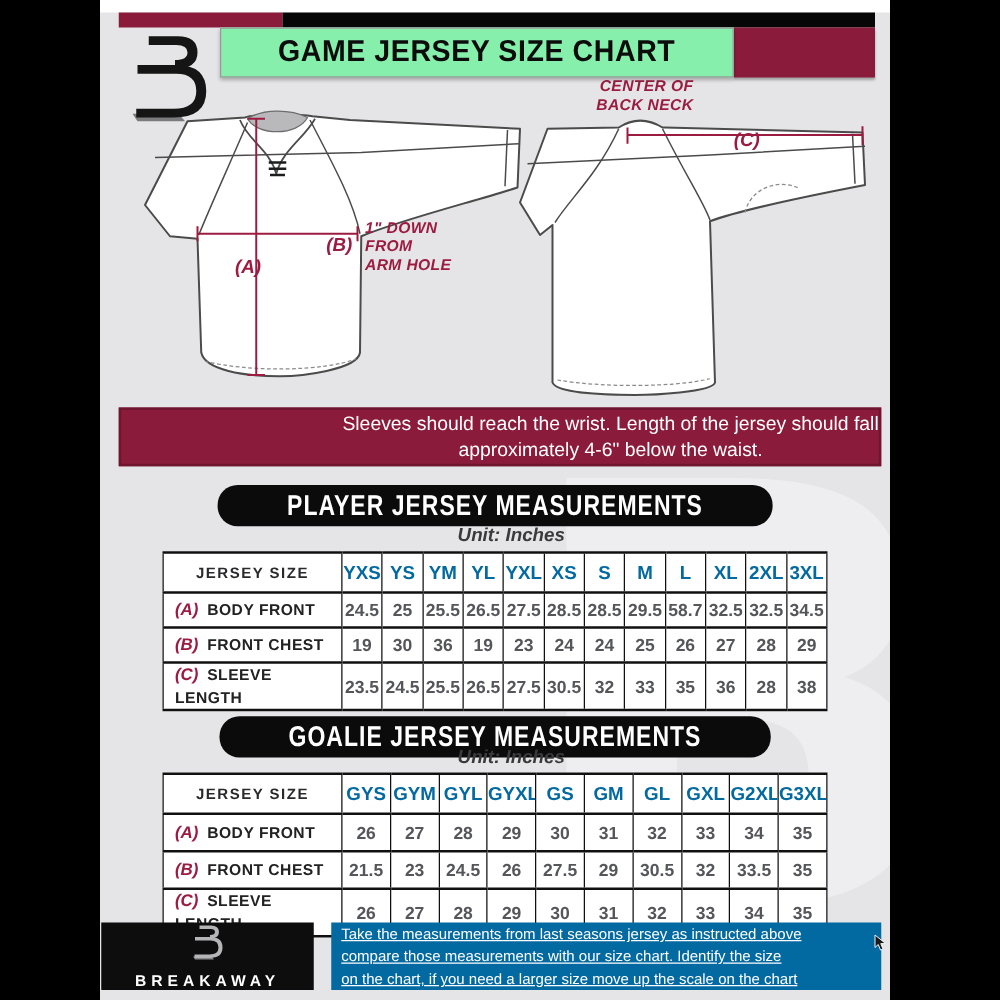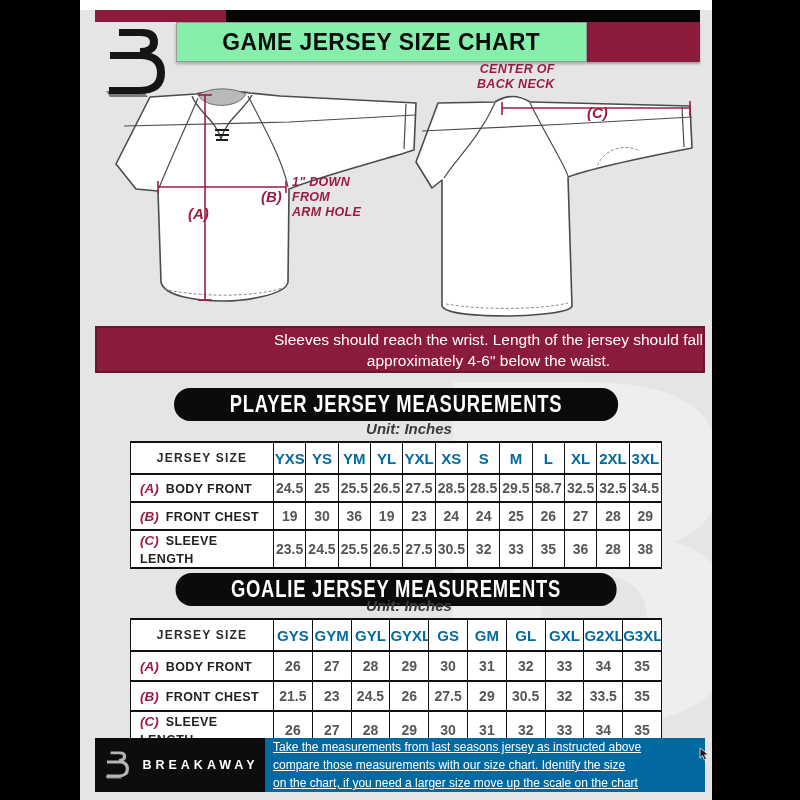--- a/index.html
+++ b/index.html
@@ -37,22 +37,22 @@
   .sizes th,.sizes td{border:2px solid #101010;border-left-width:1.5px;border-right-width:1.5px;
         text-align:center;padding:0;overflow:hidden;}
   .sizes th.lblcol,.sizes td.lblcol{width:142px;}
   .sizes thead th{height:30px;font-size:15px;font-weight:bold;color:#0369a1;}
   .sizes thead th.lblcol{font-size:12px;letter-spacing:1.2px;font-weight:600;color:#2a2a2c;}
   .sizes td.val{height:26px;font-size:14px;color:#55565a;font-weight:600;}
   table.goalie td.val{height:28px;}
   .sizes td.rowlbl{text-align:left;padding-left:9px;}
   .rkey{color:#9c1c41;font-weight:800;font-size:13.5px;font-style:italic;margin-right:7px;}
   .rlab{font-size:12.5px;font-weight:700;letter-spacing:.4px;color:#222;}
-  .footer-black{position:absolute;left:15px;top:738px;width:170px;height:54px;background:#0d0d0d;
-        display:flex;align-items:center;justify-content:center;gap:9px;z-index:2;}
+  .footer-black{position:absolute;left:1px;top:738px;width:170px;height:54px;background:#0d0d0d;
+        display:flex;align-items:center;justify-content:center;gap:9px;z-index:2;flex-direction:column;}
   .brand{color:#fff;font-size:12.5px;font-weight:bold;letter-spacing:4px;}
   .footer-maroon{position:absolute;left:185px;top:738px;width:440px;height:54px;background:#0369a1;
         color:#fff;display:flex;align-items:center;z-index:2;font-size:12px;line-height:18px;
         padding:0 8px;box-sizing:border-box;text-decoration:underline;}
   .watermark{position:absolute;left:330px;top:340px;font-size:470px;font-weight:bold;color:#eeeef0;
         z-index:0;line-height:.95;font-family:"DejaVu Sans",sans-serif;user-select:none;}
   .cursor{position:absolute;left:619px;top:747px;z-index:4;}
 </style>
 </head>
 <body>

